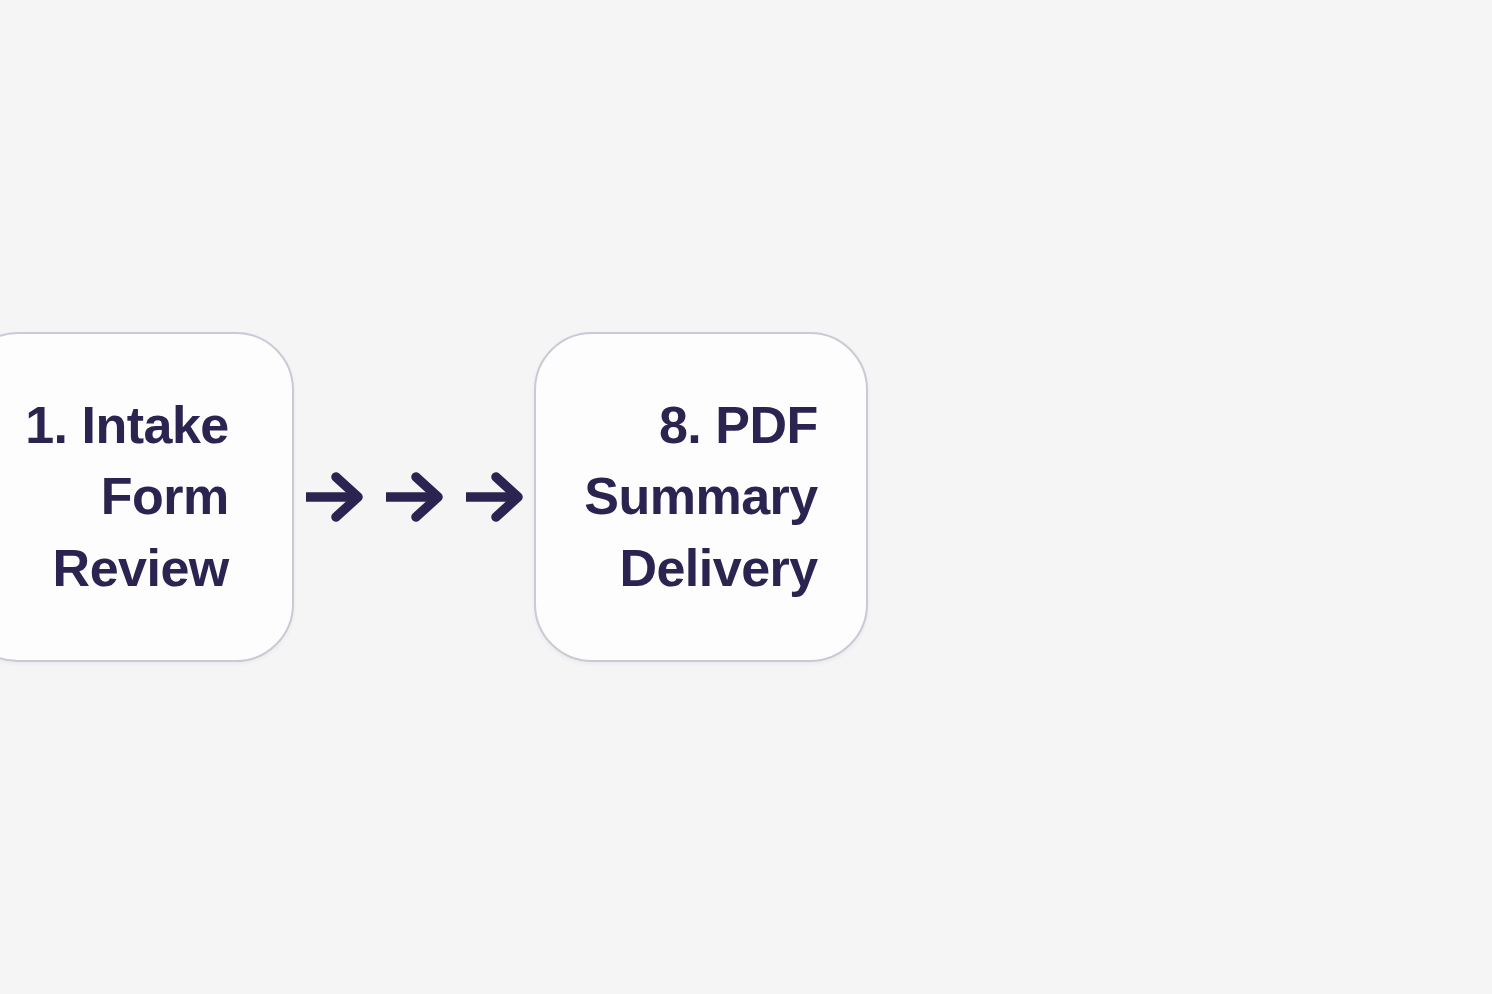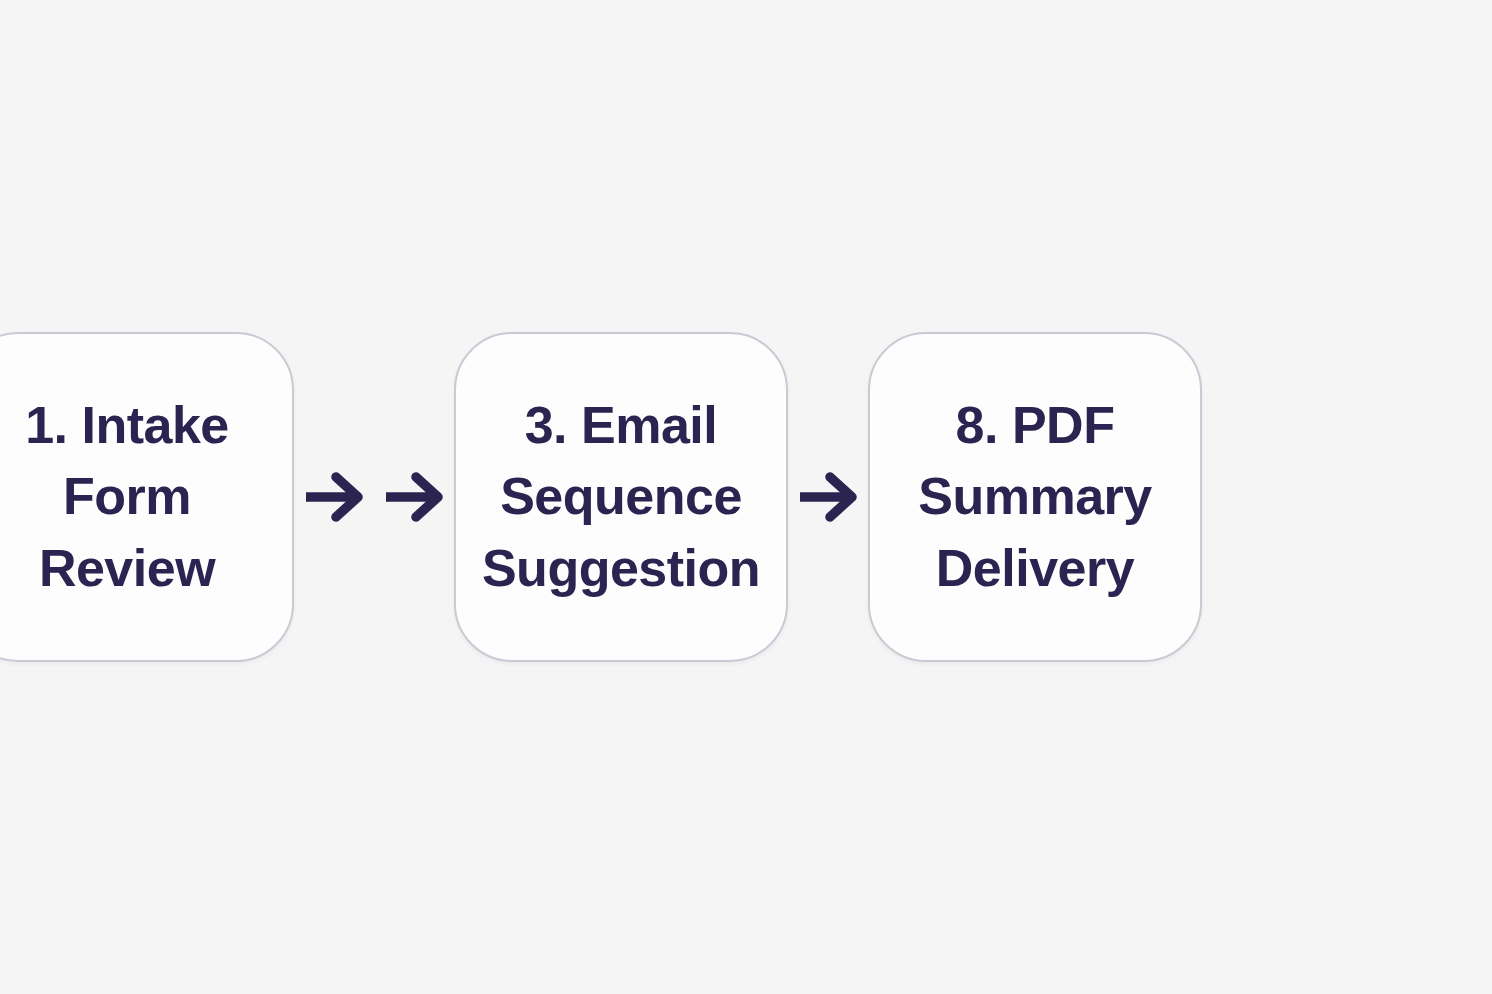--- a/index.html
+++ b/index.html
@@ -36,21 +36,21 @@
     display: flex;
     align-items: center;
     justify-content: center;
   }
   .step-label {
     font-size: 52px;
     font-weight: 700;
     line-height: 1.37;
     letter-spacing: -0.5px;
     color: var(--text);
-    text-align: center;
+    text-align: right;
     white-space: pre-line;
   }
   .arrow-cell {
     width: 80px;
     flex: 0 0 auto;
     display: flex;
     align-items: center;
     justify-content: center;
   }
   .arrow-icon {
@@ -80,25 +80,20 @@
   </div>
 
 
   <div class="arrow-cell">
     <svg class="arrow-icon" width="66" height="66" viewBox="0 0 66 66">
       <path d="M5 33 H52" stroke-width="9.5" stroke-linecap="butt"></path>
       <path d="M35 13 L57 33 L35 53" stroke-width="9.5" stroke-linecap="round" stroke-linejoin="round"></path>
     </svg>
   </div>
 
-  <div class="step">
-    <span class="step-label">3. Email
-Sequence
-Suggestion</span>
-  </div>
 
   <div class="arrow-cell">
     <svg class="arrow-icon" width="66" height="66" viewBox="0 0 66 66">
       <path d="M5 33 H52" stroke-width="9.5" stroke-linecap="butt"></path>
       <path d="M35 13 L57 33 L35 53" stroke-width="9.5" stroke-linecap="round" stroke-linejoin="round"></path>
     </svg>
   </div>
 
   <div class="step">
     <span class="step-label">8. PDF

